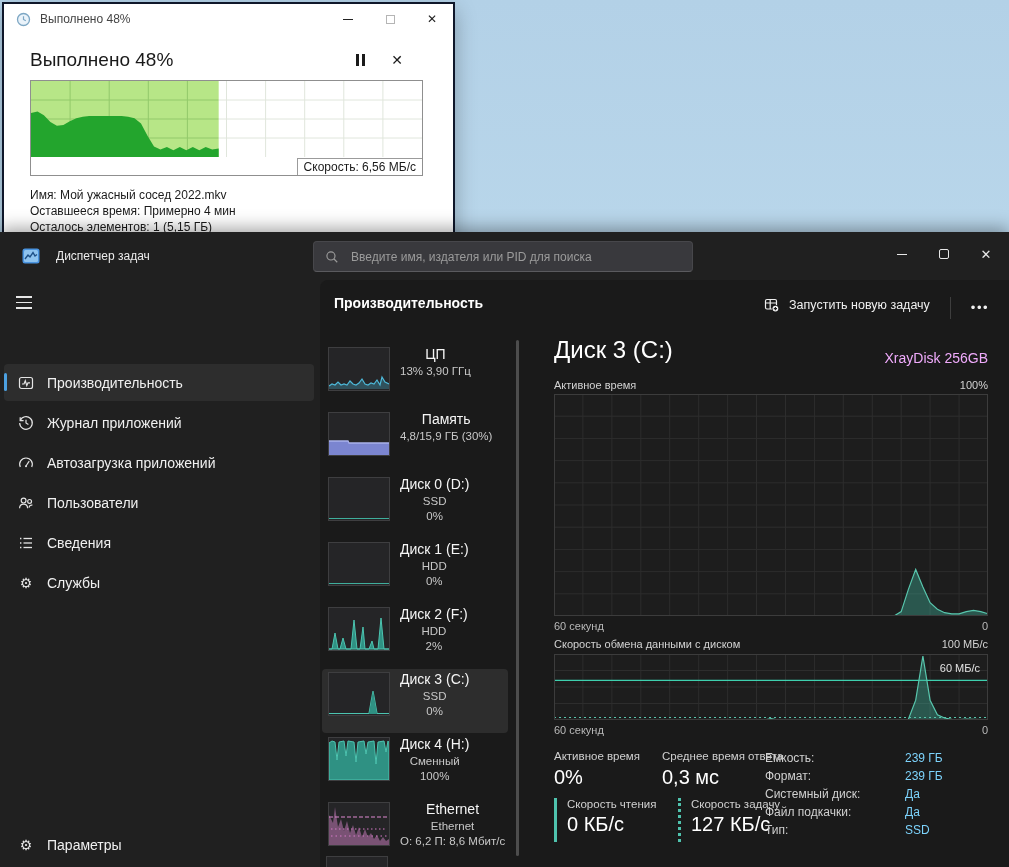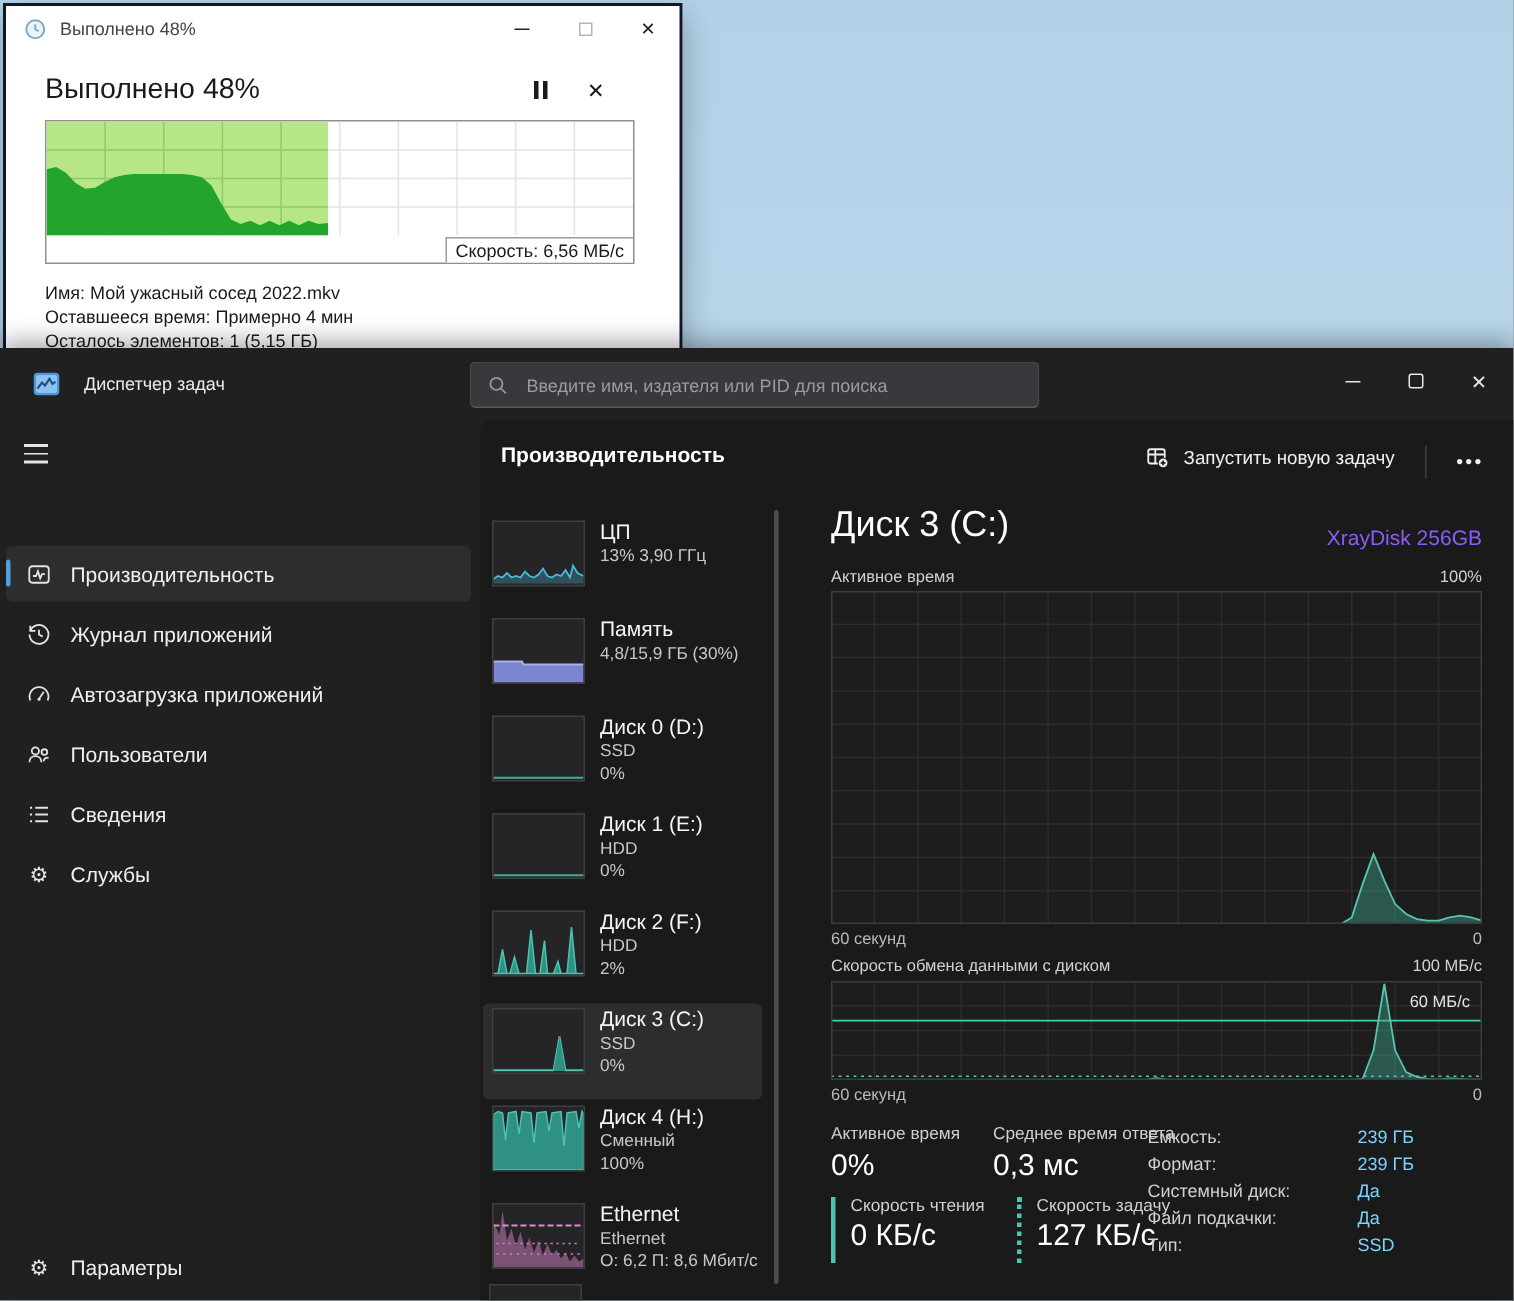--- a/index.html
+++ b/index.html
@@ -63,33 +63,33 @@
   
   .card{position:absolute;left:320px;top:48px;width:689px;height:587px;background:#1a1a1a;
     border-radius:8px 0 0 0;overflow:hidden;}
   .card-title{position:absolute;left:14px;top:15px;font-size:14px;font-weight:700;color:#fff;}
   .card-actions{position:absolute;top:7px;right:10px;display:flex;align-items:flex-end;height:32px;}
   .newtask{display:flex;align-items:center;gap:9px;font-size:12.5px;color:#f0f0f0;padding:6px 10px;border-radius:4px;}
   .actions-sep{width:1px;height:22px;background:#3e3e3e;margin:0 10px;}
   .more-btn{font-size:13px;color:#f0f0f0;padding:4px 10px;letter-spacing:1.5px;}
 
   
-  .perf-item{position:absolute;left:2px;width:186px;height:64px;border-radius:4px;}
+  .perf-item{position:absolute;left:2px;width:186px;height:64px;border-radius:4px;text-align:center;}
   .perf-item.selected{background:#2d2d2d;}
   .perf-thumb{position:absolute;left:6px;top:3px;width:62px;height:44px;background:#252527;
     border:1px solid #3e3e40;}
   .perf-thumb svg{position:absolute;left:0;top:0;width:60px;height:42px;}
   .perf-text{position:absolute;left:78px;top:1px;}
   .perf-name{font-size:14px;color:#f5f5f5;line-height:19px;}
   .perf-line{font-size:11.5px;color:#c8c8c8;line-height:15px;}
   .list-scrollbar{position:absolute;left:196px;top:60px;width:3px;height:516px;background:#4d4d4d;border-radius:2px;}
 
   
   .d-title{position:absolute;left:234px;top:56px;font-size:24px;color:#fff;}
-  .d-model{position:absolute;right:21px;top:70px;font-size:14px;color:#8b5cf6;}
+  .d-model{position:absolute;right:21px;top:70px;font-size:14px;color:#f0abfc;}
   .d-row{position:absolute;left:234px;width:434px;display:flex;justify-content:space-between;
     font-size:11px;color:#d2d2d2;}
   .d-row.axis{color:#b9b9b9;}
   .tm-chart{position:absolute;left:234px;width:434px;background:#1d1d1d;}
   #chart1{top:114px;height:222px;}
   #chart2{top:374px;height:66px;}
   .tm-chart svg{width:100%;height:100%;display:block;}
   .ref-label{position:absolute;left:560px;top:382px;width:100px;text-align:right;font-size:11px;color:#e2e2e2;}
 
   .s-label{position:absolute;font-size:11.5px;color:#d0d0d0;}

